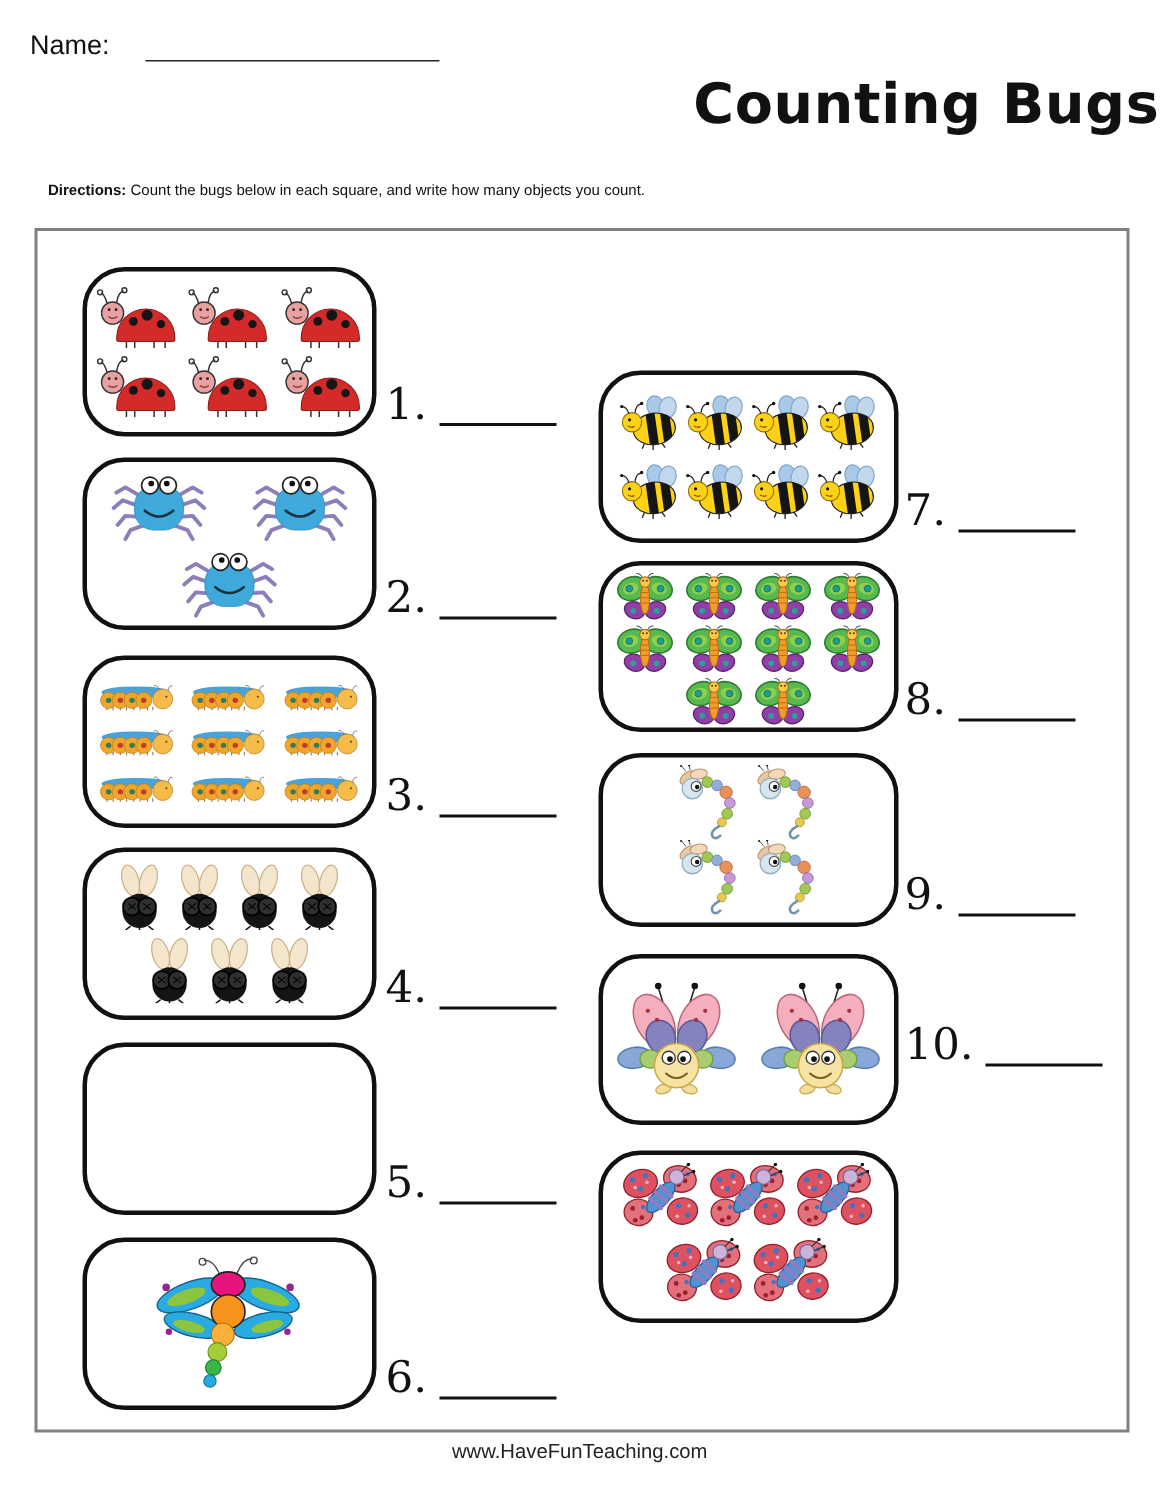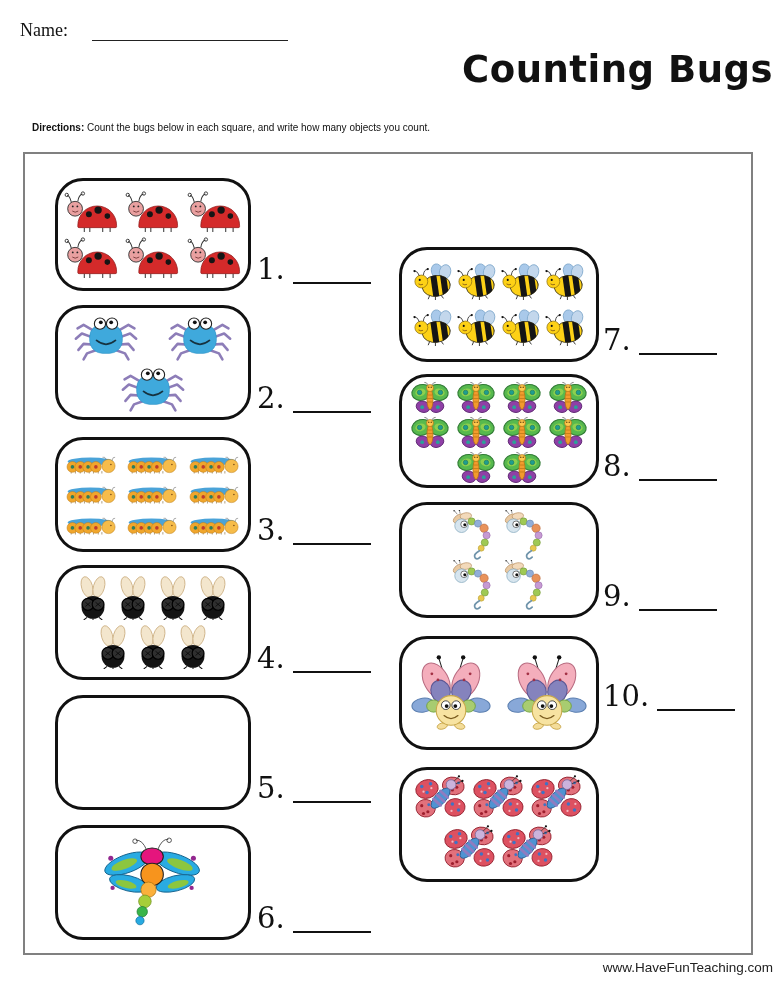--- a/index.html
+++ b/index.html
@@ -1,17 +1,17 @@
 <!DOCTYPE html>
 <html style="--ladybug-red: #d42a2a; --ladybug-head: #e9a0a0; --spider-blue: #3fa9dc; --spider-leg: #8d7db8; --caterpillar-yellow: #f0a62c; --caterpillar-head: #f6bc4a; --caterpillar-blue: #4aa3d8; --fly-black: #141414; --fly-wing: #f3e6cd; --dragonfly-pink: #e5157d; --dragonfly-orange: #f7941d; --dragonfly-blue: #29abe2; --dragonfly-wing-green: #8cc63f; --bee-yellow: #fdd116; --bee-wing: #a9c9ea; --butterfly-green: #57b94e; --butterfly-purple: #8f3fa6; --butterfly-body-orange: #f39b2d; --worm-tan: #e9c9a2; --worm-head: #d7e5ee; --moth-pink: #f4aebc; --moth-purple: #8583bd; --moth-blue: #88a8d8; --moth-green: #a8cc70; --moth-face: #f7e3a1; --butterfly-red-dark: #dd5161; --butterfly-red-light: #e2717c; --butterfly-body-blue: #4f93d2; --butterfly-head-lavender: #cbb3dc; --box-border: #111111; --frame-border: #808080; --ink: #111111;"><head>
 <meta charset="utf-8">
 <style>
   html,body{margin:0;padding:0;background:#fff;}
   body{width:773px;height:1000px;position:relative;font-family:"Liberation Sans",sans-serif;color:#111;overflow:hidden;}
-  .name-row{position:absolute;top:20px;left:20px;display:flex;align-items:flex-end;gap:24px;font-size:18px;font-family:Liberation Serif, serif;}
+  .name-row{position:absolute;top:20px;left:20px;display:flex;align-items:flex-end;gap:24px;font-size:18px;}
   .name-line{display:inline-block;width:196px;height:20px;border-bottom:1.5px solid #222;}
   .title{position:absolute;top:48px;left:0;width:100%;text-align:right;font-size:37px;font-weight:800;letter-spacing:.5px;font-family:"DejaVu Sans",sans-serif;}
   .directions{position:absolute;top:112px;left:20px;font-size:10px;margin-left:12px;}
   .frame{position:absolute;left:23px;top:152px;width:730px;height:803px;border:2px solid #808080;background:#fff;box-sizing:border-box;}
   .bug-box{position:absolute;border:3.5px solid #111;border-radius:28px;background:#fff;box-sizing:border-box;
            display:flex;flex-direction:column;justify-content:space-evenly;align-items:center;padding:4px 6px;}
   .bug-row{display:flex;justify-content:center;align-items:center;gap:6px;width:100%;}
   .slot1{left:30px;top:24px;width:196px;height:113px;}
   .slot2{left:30px;top:151px;width:196px;height:115px;}
   .slot3{left:30px;top:283px;width:196px;height:115px;}
@@ -28,21 +28,21 @@
   .slot10 .bug-row{gap:12px;}
   .slot11 .bug-row{gap:2px;}
   .answer{position:absolute;display:flex;align-items:flex-end;gap:8px;font-family:"DejaVu Serif",serif;font-size:29px;line-height:1;color:#111;}
   .answer .blank{display:inline-block;width:78px;height:31px;border-bottom:2.5px solid #111;}
   .slot1l{left:232px;top:97px;}  .slot2l{left:232px;top:226px;}
   .slot3l{left:232px;top:358px;} .slot4l{left:232px;top:486px;}
   .slot5l{left:232px;top:616px;} .slot6l{left:232px;top:746px;}
   .slot7l{left:578px;top:168px;} .slot8l{left:578px;top:294px;}
   .slot9l{left:578px;top:424px;} .slot10l{left:578px;top:524px;}
   .slot11l{left:578px;top:688px;}
-  .footer{position:absolute;top:960px;left:0;width:100%;text-align:right;font-size:13.5px;color:#222;}
+  .footer{position:absolute;top:960px;left:0;width:100%;text-align:center;font-size:13.5px;color:#222;}
   .bug{display:block;}
   .bug-ladybug{width:56px;height:41px;}
   .bug-spider{width:66px;height:50px;}
   .bug-caterpillar{width:56px;height:21px;}
   .bug-fly{width:34px;height:44px;}
   .bug-dragonfly{width:112px;height:97px;}
   .bug-bee{width:42px;height:37px;}
   .bug-butterfly-green{width:40px;height:35px;}
   .bug-worm{width:46px;height:50px;}
   .bug-moth{width:84px;height:80px;}

